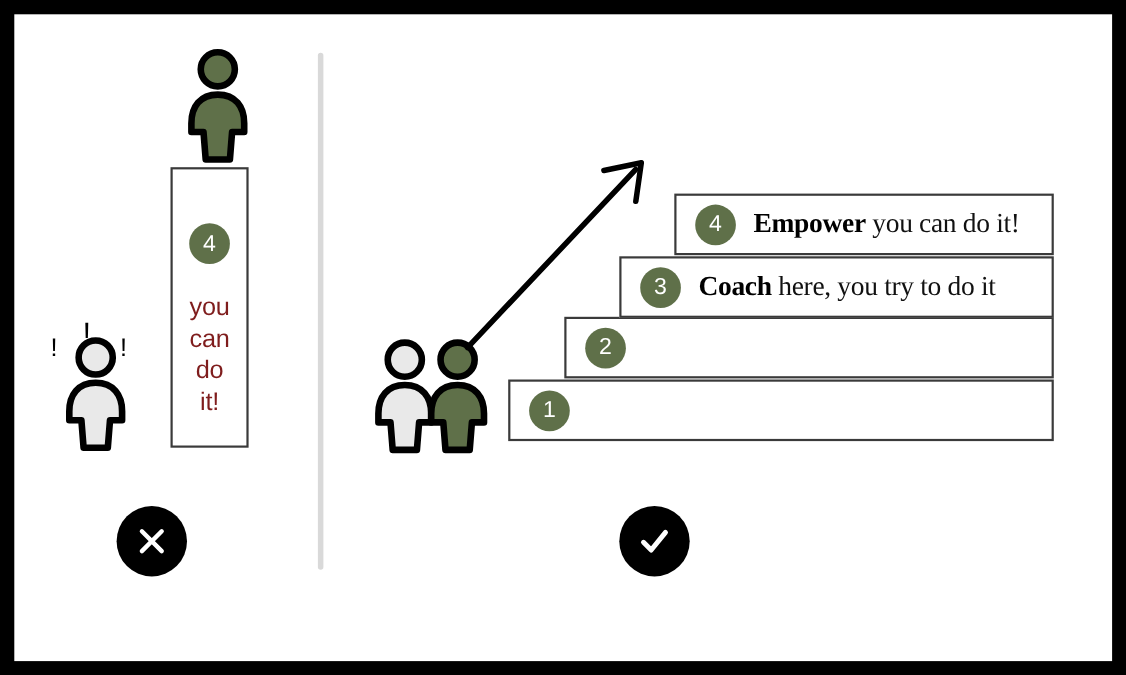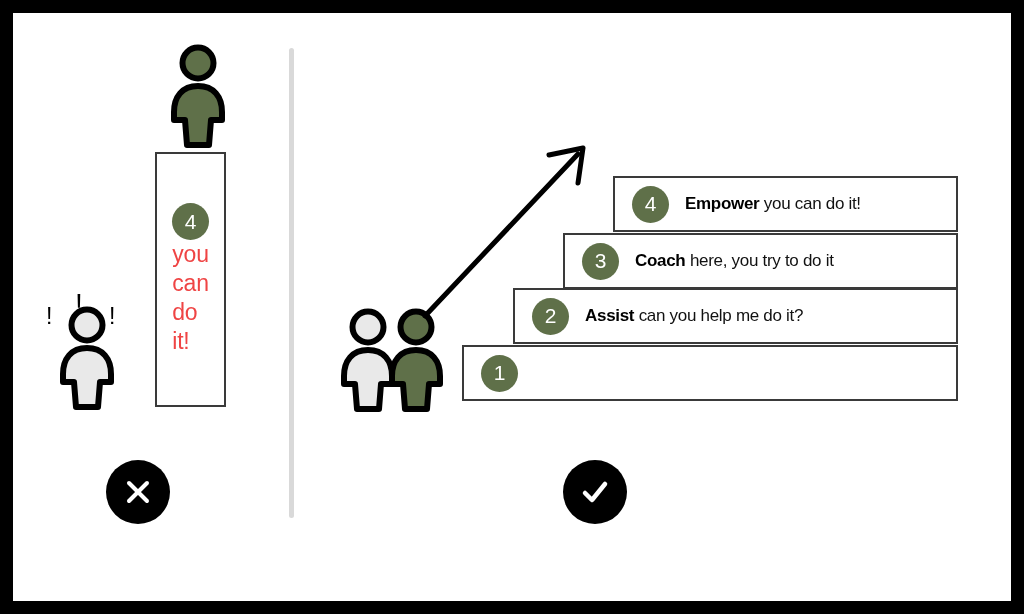--- a/index.html
+++ b/index.html
@@ -67,24 +67,25 @@
     background: #ffffff;
     box-sizing: border-box;
     display: flex;
     flex-direction: column;
     align-items: center;
   }
   .tall-box .badge {
     margin-top: 49px;
   }
   .tall-box .stack-text {
-    margin-top: 0;
+    margin-top: 24px;
     font-size: 23px;
     line-height: 29px;
-    color: #ef4444;
+    color: #7f1d1d;
+    text-align: center;
     letter-spacing: -0.2px;
   }
   .stack-text div { white-space: nowrap; }
 
   
   .badge {
     width: 37px;
     height: 37px;
     border-radius: 50%;
     background: #5f7049;
@@ -104,24 +105,25 @@
     height: 56px;
     border: 2px solid #3a3a3a;
     background: #ffffff;
     box-sizing: border-box;
     display: flex;
     align-items: center;
     padding-left: 17px;
   }
   .step .badge { margin-right: 16px; }
   .step .label {
-    font-size: 17px;
+    font-size: 25px;
     color: #111111;
     letter-spacing: -0.3px;
     white-space: nowrap;
+    font-family: Liberation Serif, serif;
   }
   .step .label b {
     font-weight: 700;
     color: #000000;
   }
 
   
   .arrow {
     position: absolute;
     left: 400px;
@@ -210,24 +212,20 @@
           <path d="M170 10 L136 17 M170 10 L165 45" stroke="#000000" stroke-width="5" stroke-linecap="round" fill="none"></path>
         </svg>
       </div>
 
       <div class="step" style="left:449px; top:332px; width:496px;">
         <div class="badge">1</div>
       </div>
 
       <div class="step" style="left:500px; top:275px; width:445px;">
         <div class="badge">2</div>
-        <div class="label">
-          <b>Assist</b>
-          <span> can you help me do it?</span>
-        </div>
       </div>
 
       <div class="step" style="left:550px; top:220px; width:395px;">
         <div class="badge">3</div>
         <div class="label">
           <b>Coach</b>
           <span> here, you try to do it</span>
         </div>
       </div>
 

